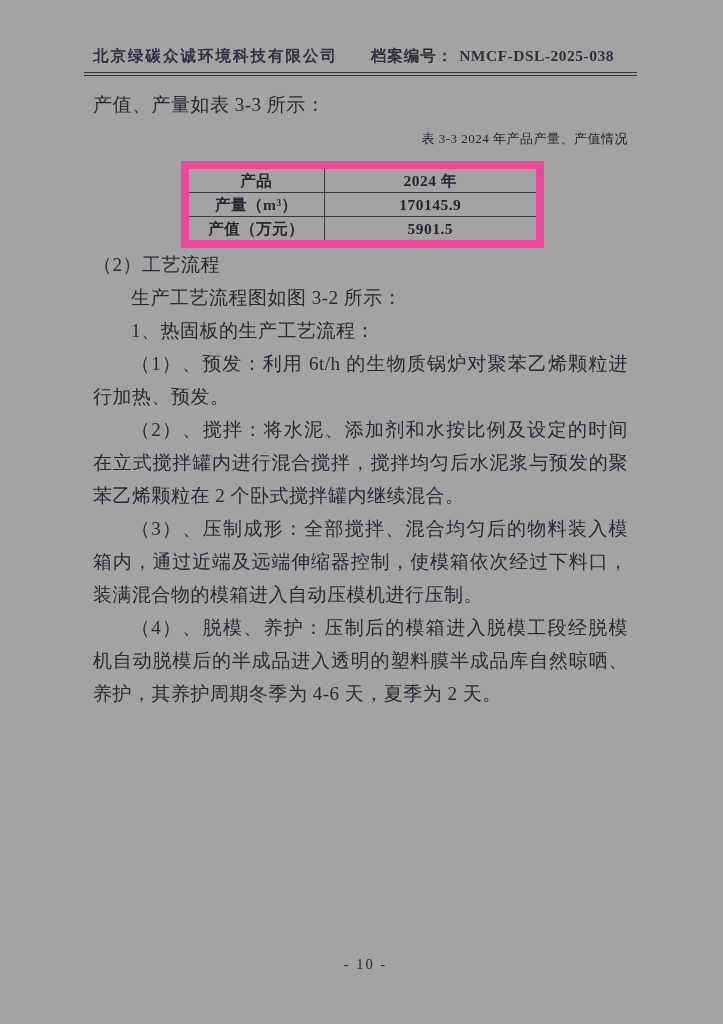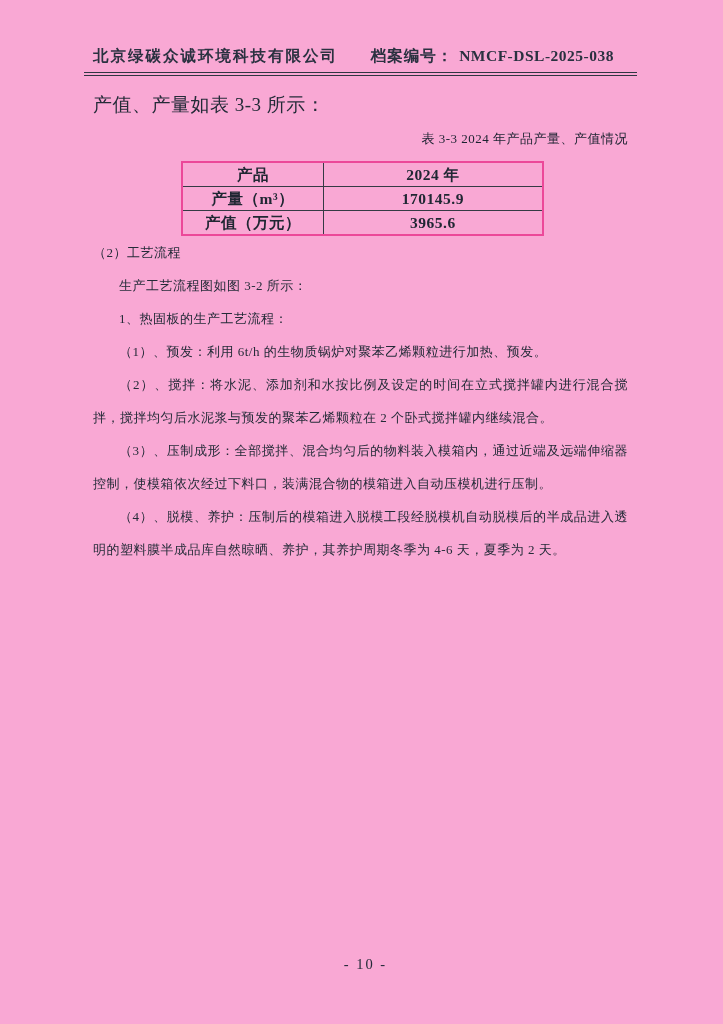--- a/index.html
+++ b/index.html
@@ -7,21 +7,21 @@
   body {
     background: #ffffff;
     font-family: "Liberation Serif", "DejaVu Serif", serif;
     color: #242b38;
     position: relative;
     overflow: hidden;
   }
   .page {
     position: absolute;
     inset: 0;
-    background: #f9a8d4;
+    background: #a3a3a3;
   }
   .content {
     padding: 0 95px 0 93px;
   }
   
   .header-row {
     margin-top: 46px;
     display: flex;
     justify-content: space-between;
     align-items: baseline;
@@ -52,38 +52,38 @@
     text-align: right;
     line-height: 36px;
     letter-spacing: 0.5px;
     color: #1b2230;
   }
   table.prod-table {
     margin-top: 4px;
     margin-left: 88px;
     width: 363px;
     border-collapse: collapse;
-    border: 2px solid #ec4899;
+    border: 8px solid #ec4899;
     font-size: 15.5px;
     color: #20273376;
     color: #202733;
   }
   table.prod-table td, table.prod-table th {
     border: 1px solid #353a44;
     text-align: center;
     height: 24px;
     line-height: 23px;
     font-weight: bold;
     letter-spacing: 0.5px;
   }
   table.prod-table th { font-weight: 700; }
   table.prod-table .col-label { width: 142px; }
   table.prod-table .col-value { width: 221px; }
   .section-heading, .para {
-    font-size: 13px;
+    font-size: 19px;
     line-height: 33px;
     letter-spacing: 0.5px;
     text-align: justify;
   }
   .indent { text-indent: 2em; }
   .page-number {
     position: absolute;
     left: 8px; right: 0;
     bottom: 51px;
     text-align: center;
@@ -116,21 +116,21 @@
         <tr>
           <th class="col-label">产品</th>
           <th class="col-value">2024 年</th>
         </tr>
         <tr>
           <td>产量（m³）</td>
           <td>170145.9</td>
         </tr>
         <tr>
           <td>产值（万元）</td>
-          <td>3965.6</td>
+          <td>5901.5</td>
         </tr>
       </tbody>
     </table>
 
     <div class="section-heading">（2）工艺流程</div>
 
     <div class="para indent">生产工艺流程图如图 3-2 所示：</div>
 
     <div class="para indent">1、热固板的生产工艺流程：</div>
 

